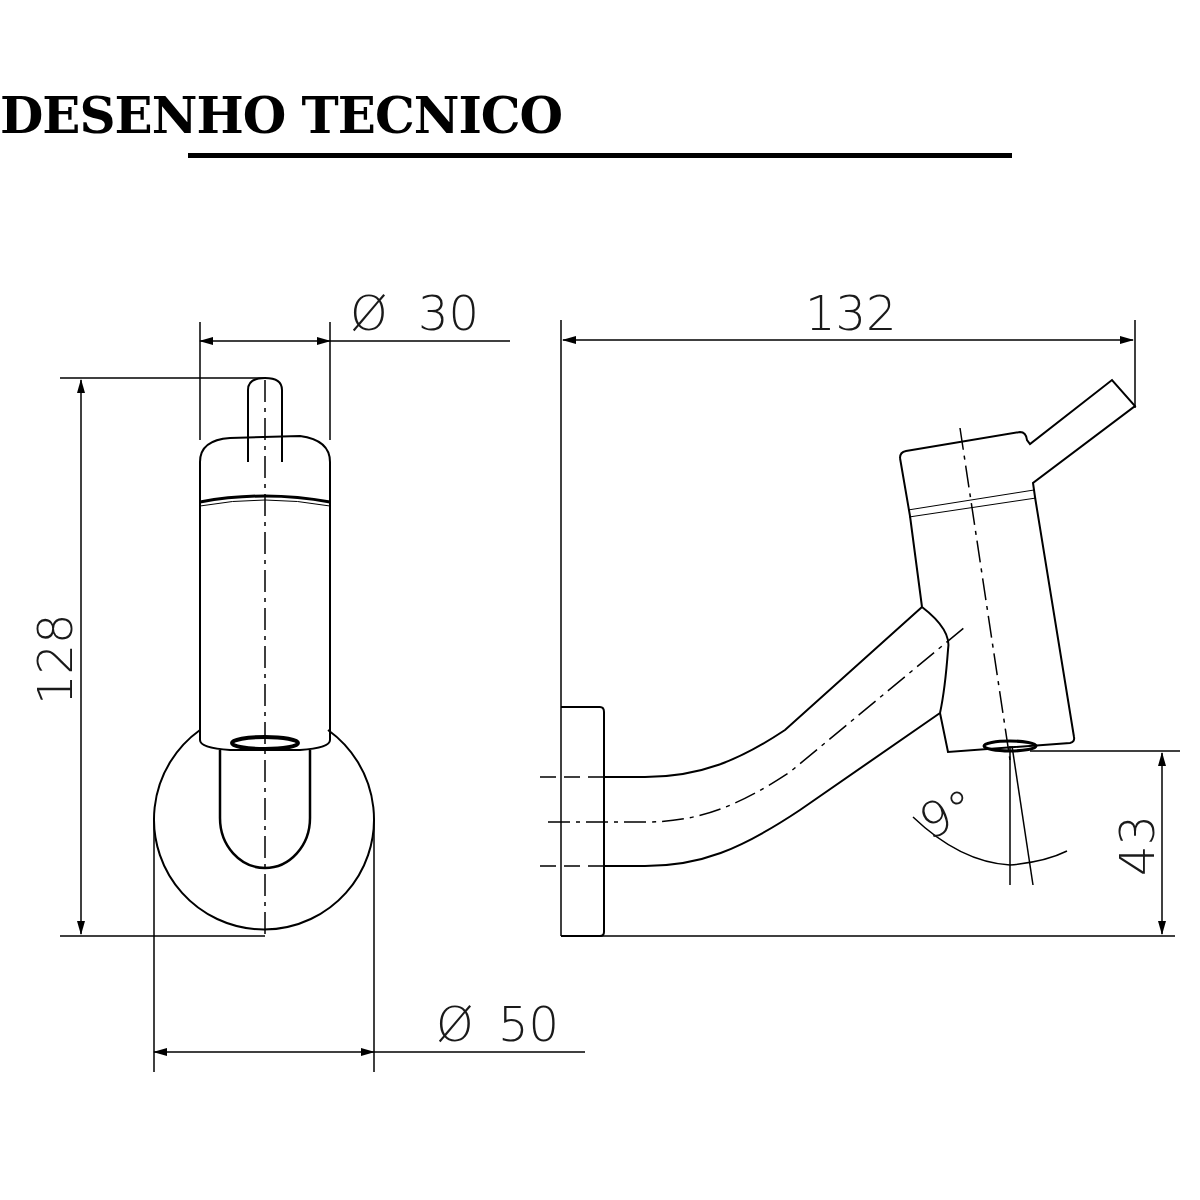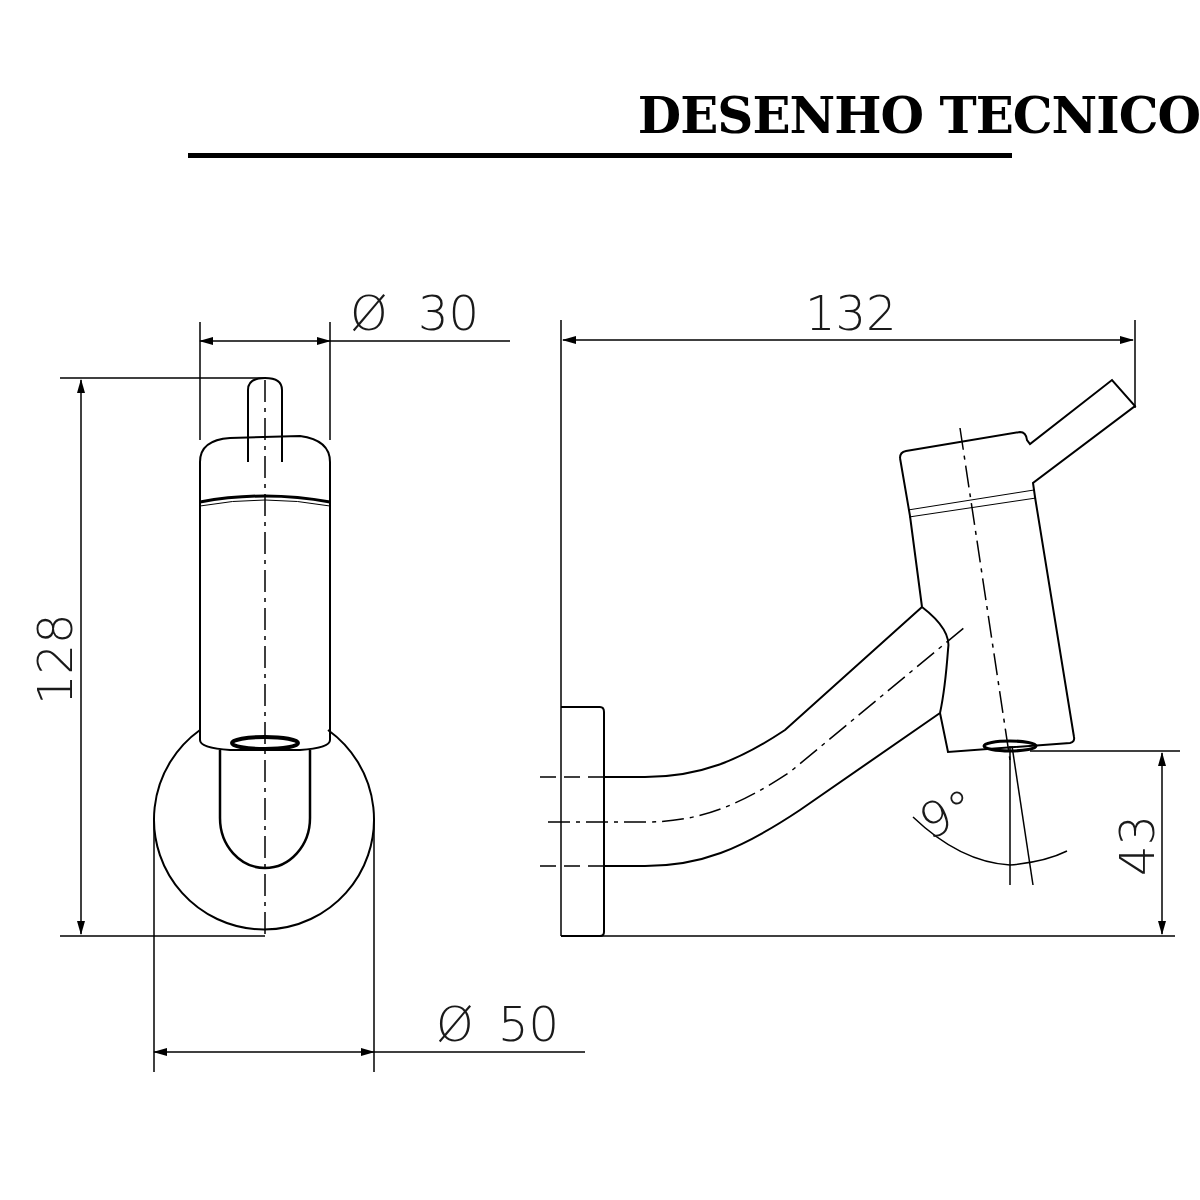--- a/index.html
+++ b/index.html
@@ -1,18 +1,18 @@
 <!DOCTYPE html>
 <html><head>
 <meta charset="utf-8">
 <style>
   html, body { margin:0; padding:0; background:#ffffff; }
   body { width:1200px; height:1200px; position:relative; overflow:hidden; }
   .title {
-    position:absolute; left:0; top:86px; width:1200px; text-align:right;
+    position:absolute; left:0; top:86px; width:1200px; text-align:left;
     font-family:"DejaVu Serif", serif; font-weight:bold; font-size:50px;
     letter-spacing:-1px; color:#000;
   }
   .rule { position:absolute; left:188px; top:153px; width:824px; height:5px; background:#000; }
   svg { position:absolute; left:0; top:0; }
   .dim { font-family:"DejaVu Sans", sans-serif; font-size:48px; fill:#1a1a1a; font-weight:300; }
 </style>
 </head>
 <body>
 

